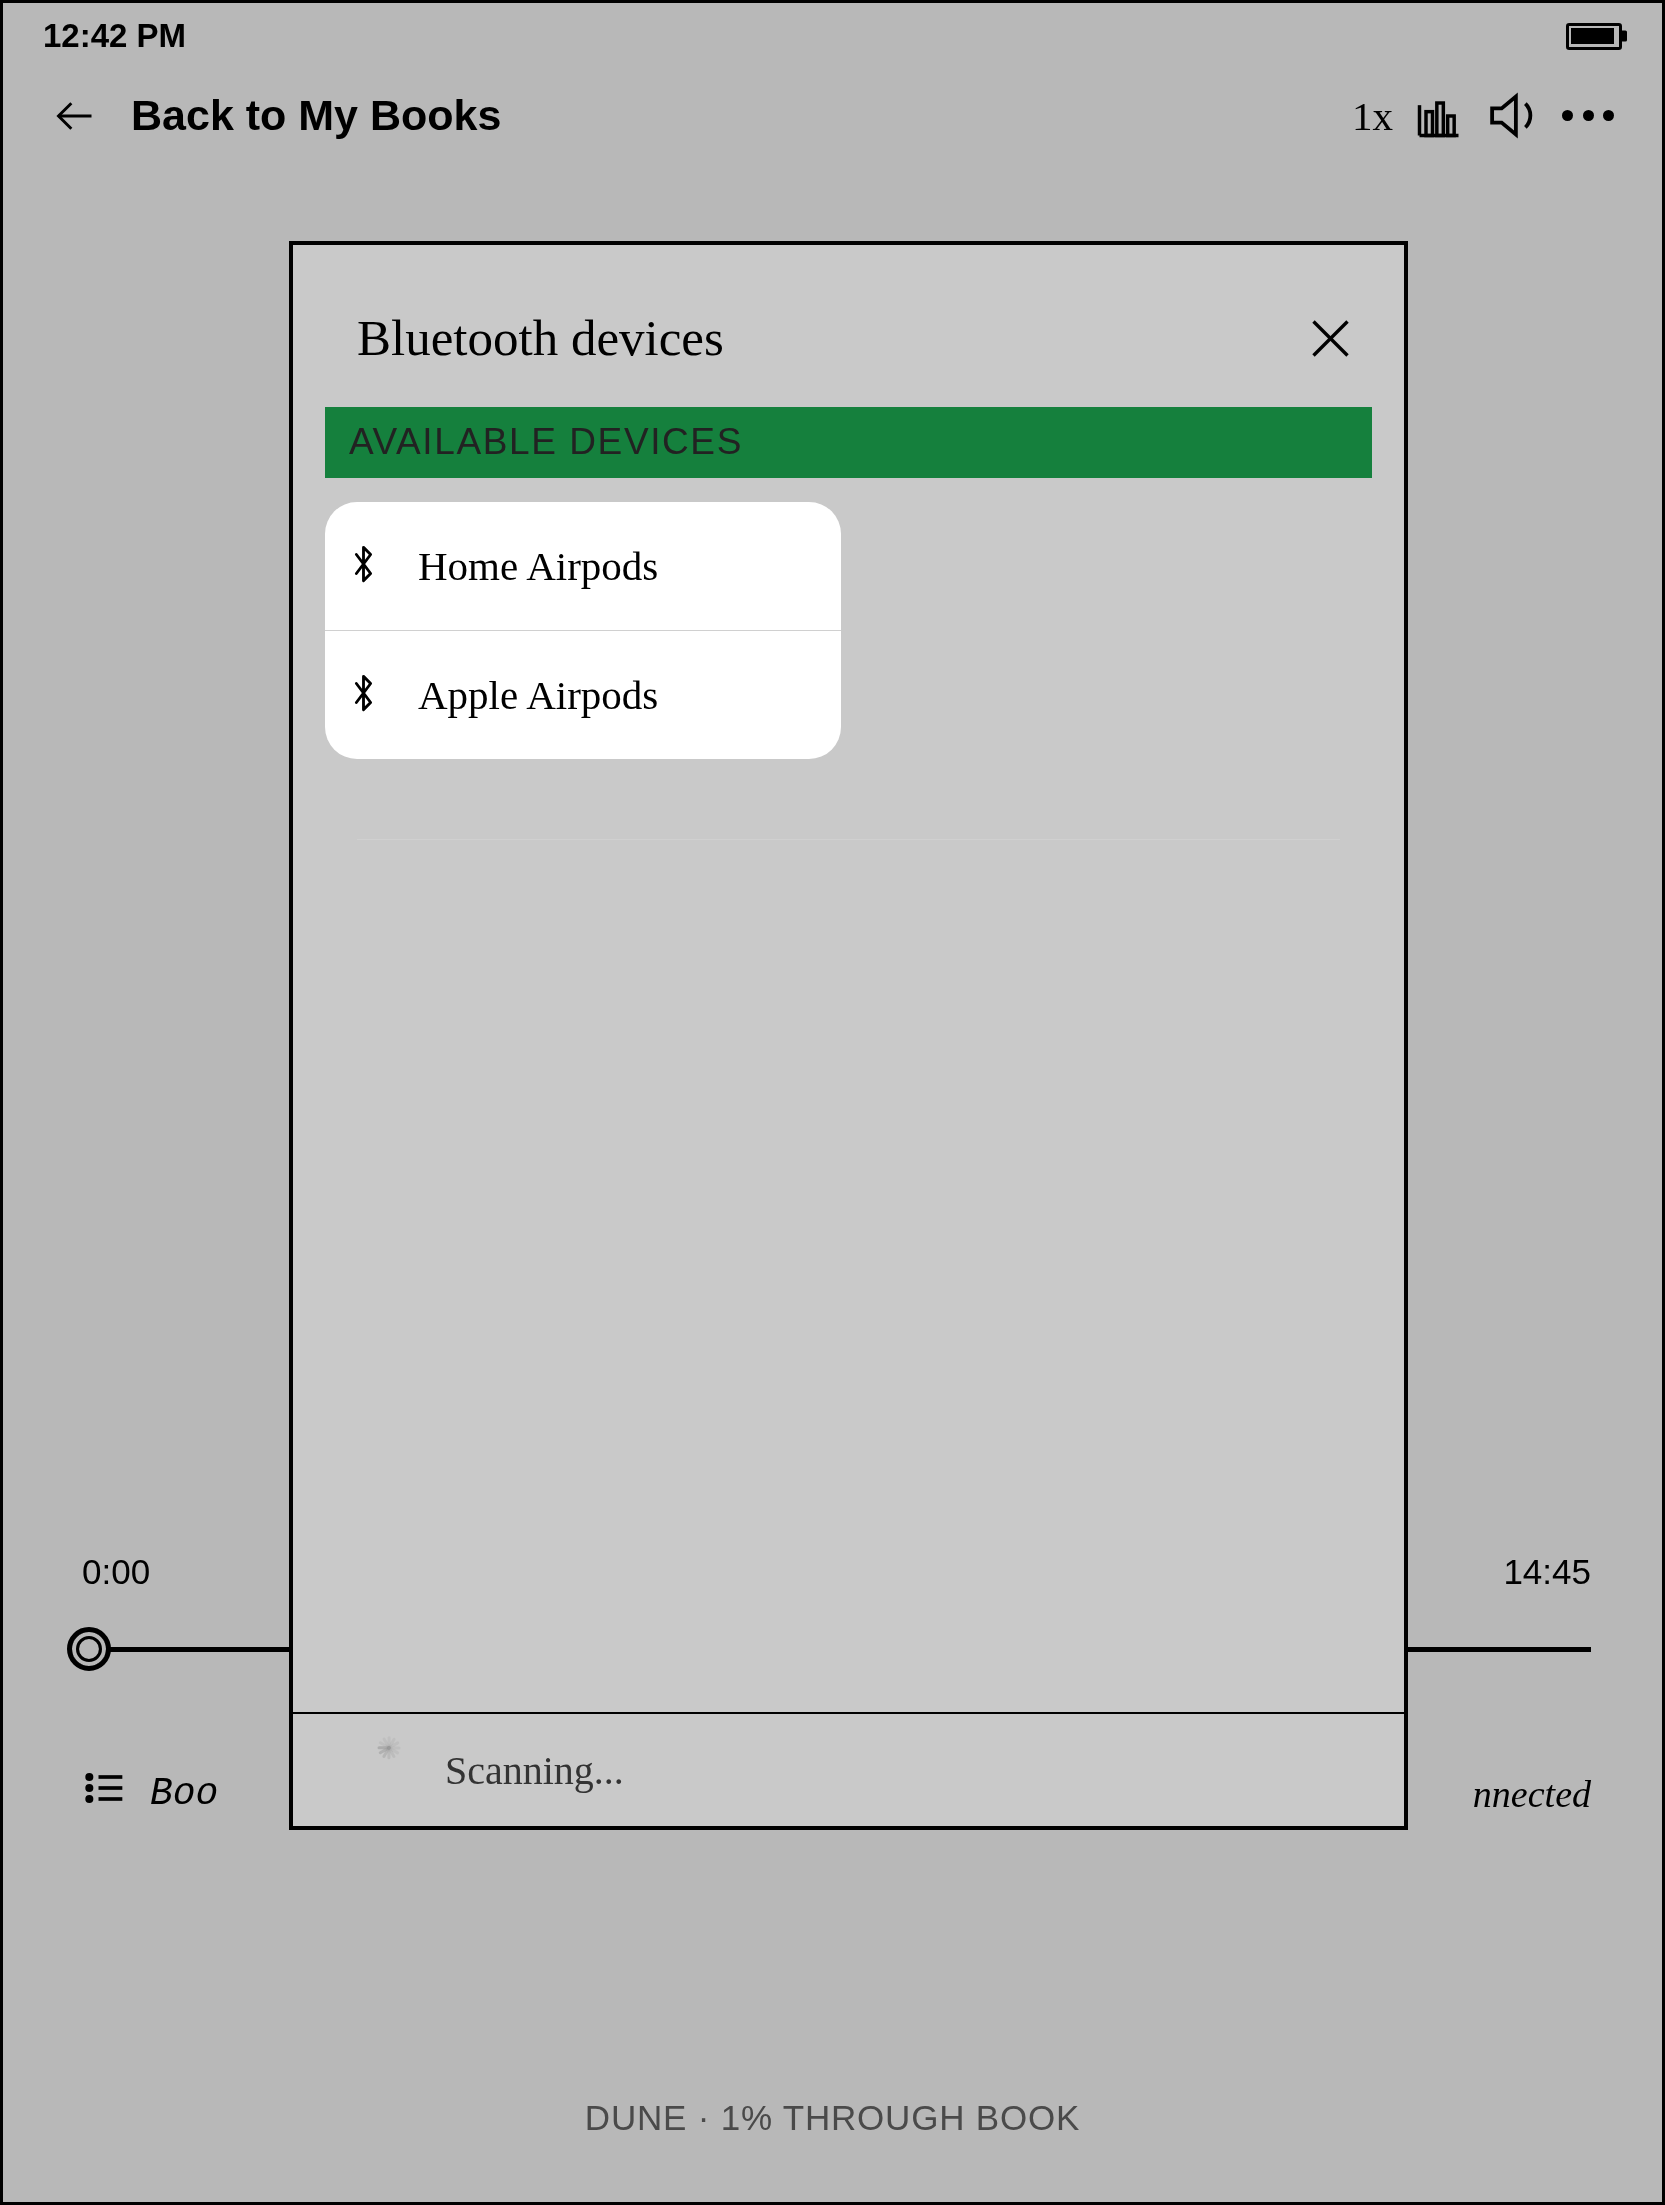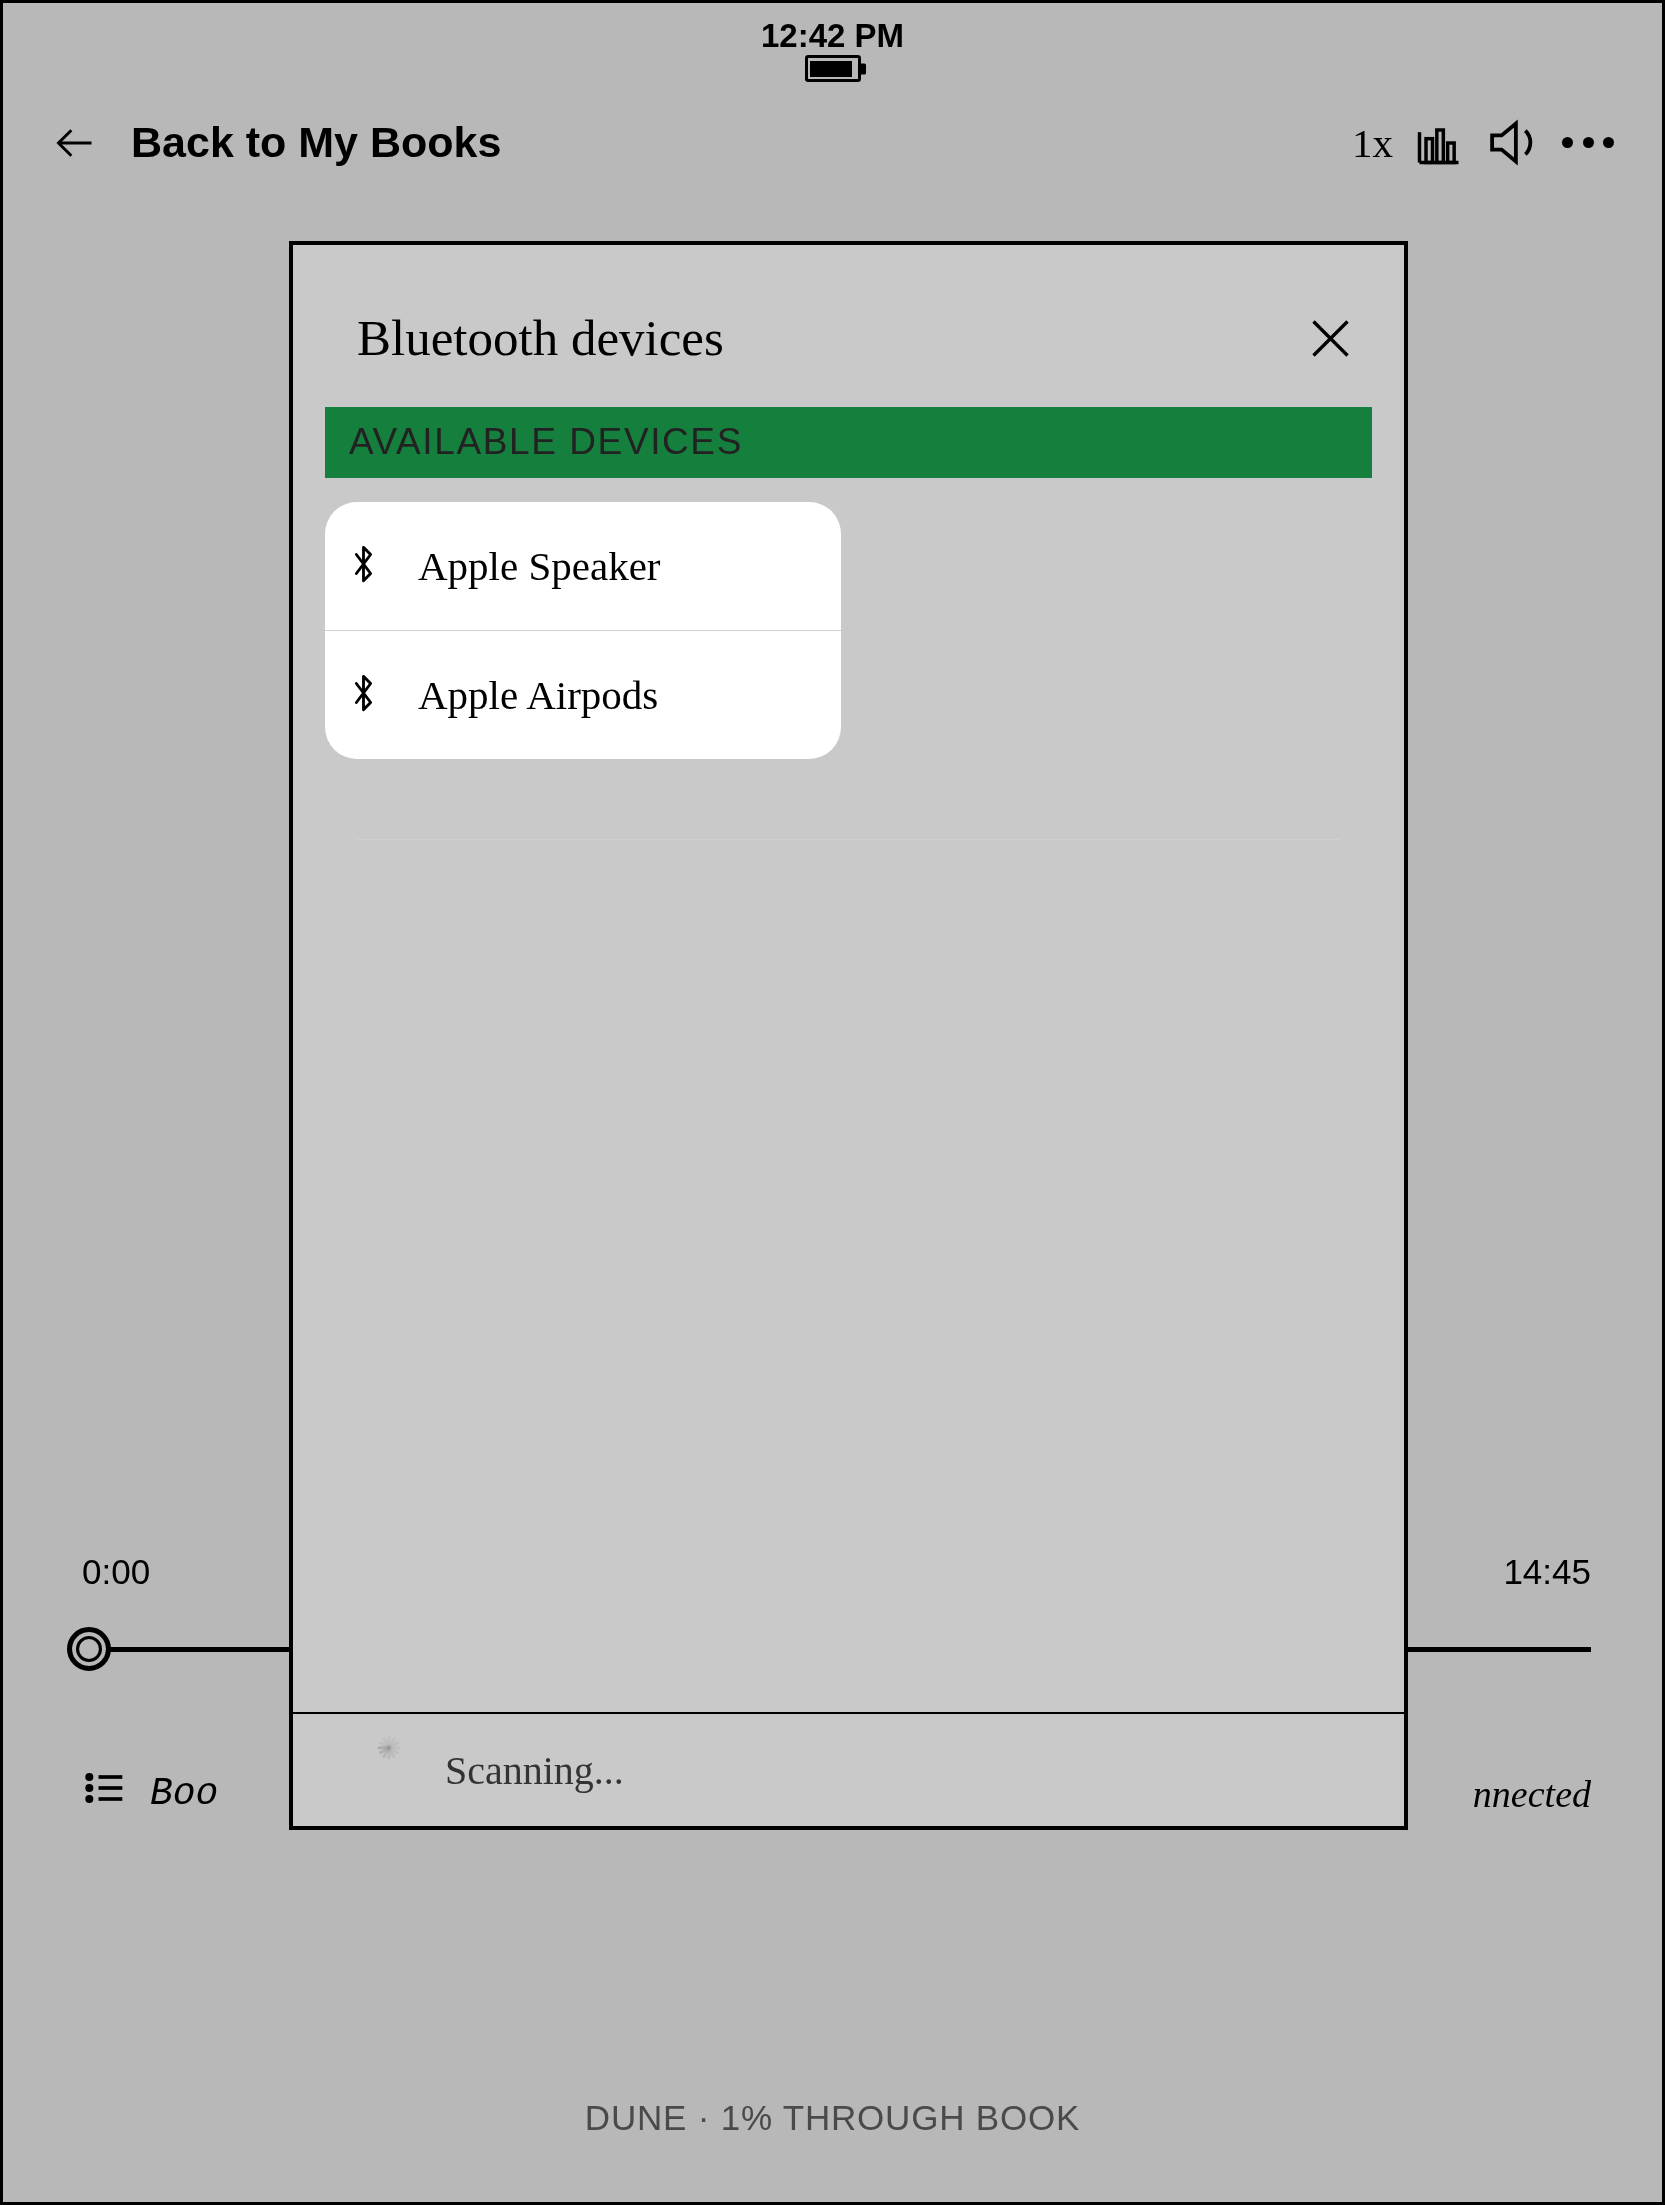--- a/index.html
+++ b/index.html
@@ -22,21 +22,20 @@
   inset: 0;
   transform-origin: top left;
 }
 .status-bar {
   display: flex;
   justify-content: space-between;
   align-items: center;
   padding: 14.3px 40px 8px 40px;
   font-family: -apple-system, Helvetica, Arial, sans-serif;
   font-weight: 600;
-  flex-direction: column;
 }
 .time { font-size: 33px; color: #000; }
 .battery {
   width: 56px; height: 27px;
   border: 3.2px solid #000;
   border-radius: 3.2px;
   position: relative;
 }
 .battery::after {
   content: '';
@@ -295,21 +294,21 @@
 
     <div class="device-list" style="position:relative;">
       <div class="long-divider"></div>
       <div class="highlight-wrap">
         <div class="device-row">
           <span>
             <svg width="29" height="38" viewBox="0 0 24 32" fill="none" stroke="#000" stroke-width="2.4" stroke-linejoin="round" stroke-linecap="round">
               <path d="M6 8 L18 24 L12 30 L12 2 L18 8 L6 24"></path>
             </svg>
           </span>
-          <span class="device-name">Apple Speaker</span>
+          <span class="device-name">Home Airpods</span>
         </div>
         <div class="device-row">
           <span>
             <svg width="29" height="38" viewBox="0 0 24 32" fill="none" stroke="#000" stroke-width="2.4" stroke-linejoin="round" stroke-linecap="round">
               <path d="M6 8 L18 24 L12 30 L12 2 L18 8 L6 24"></path>
             </svg>
           </span>
           <span class="device-name">Apple Airpods</span>
         </div>
       </div>

